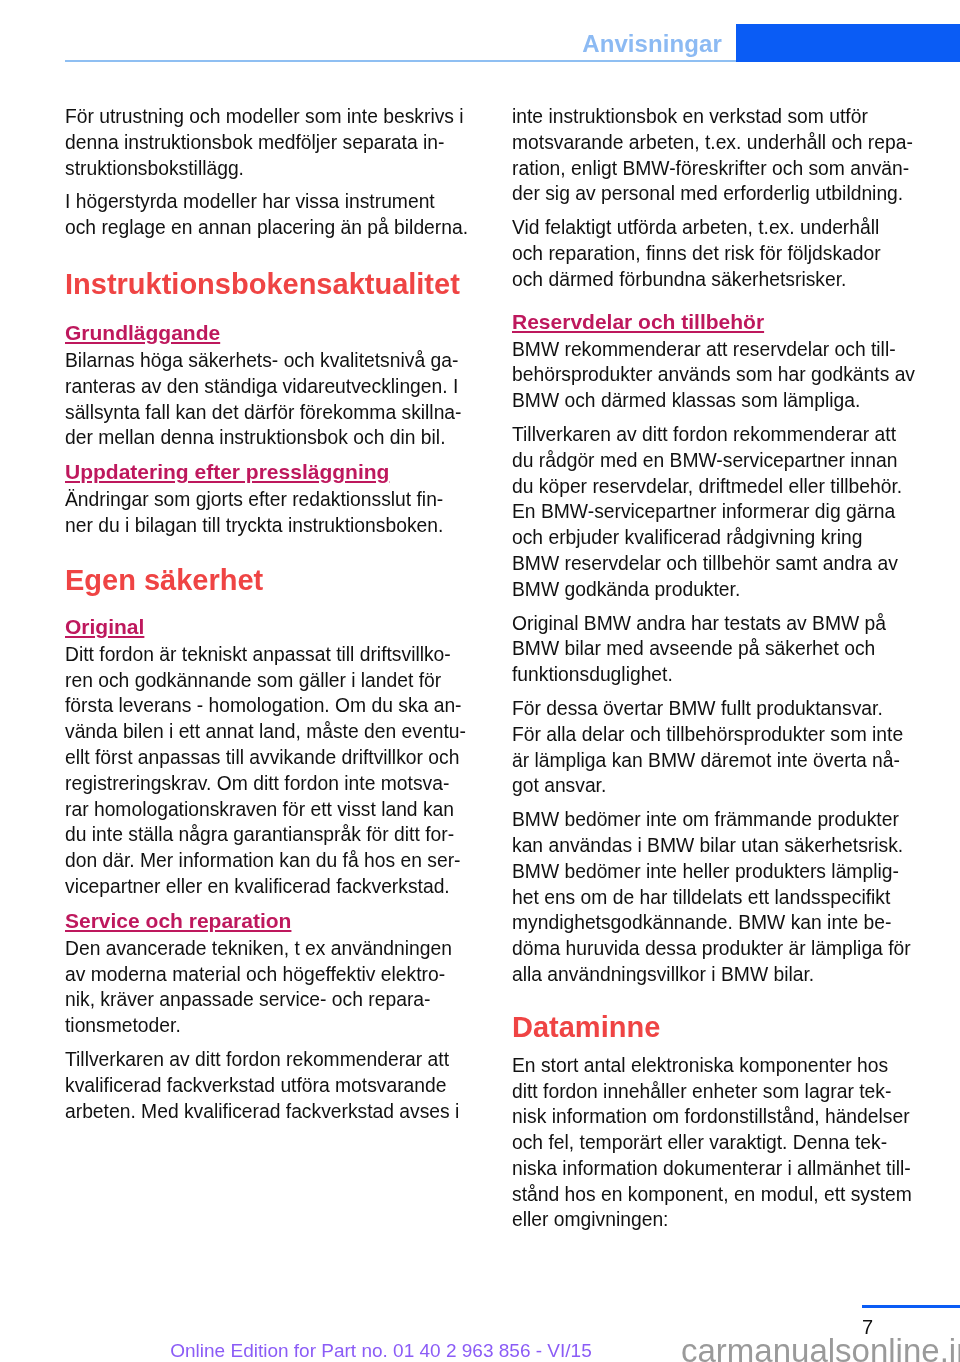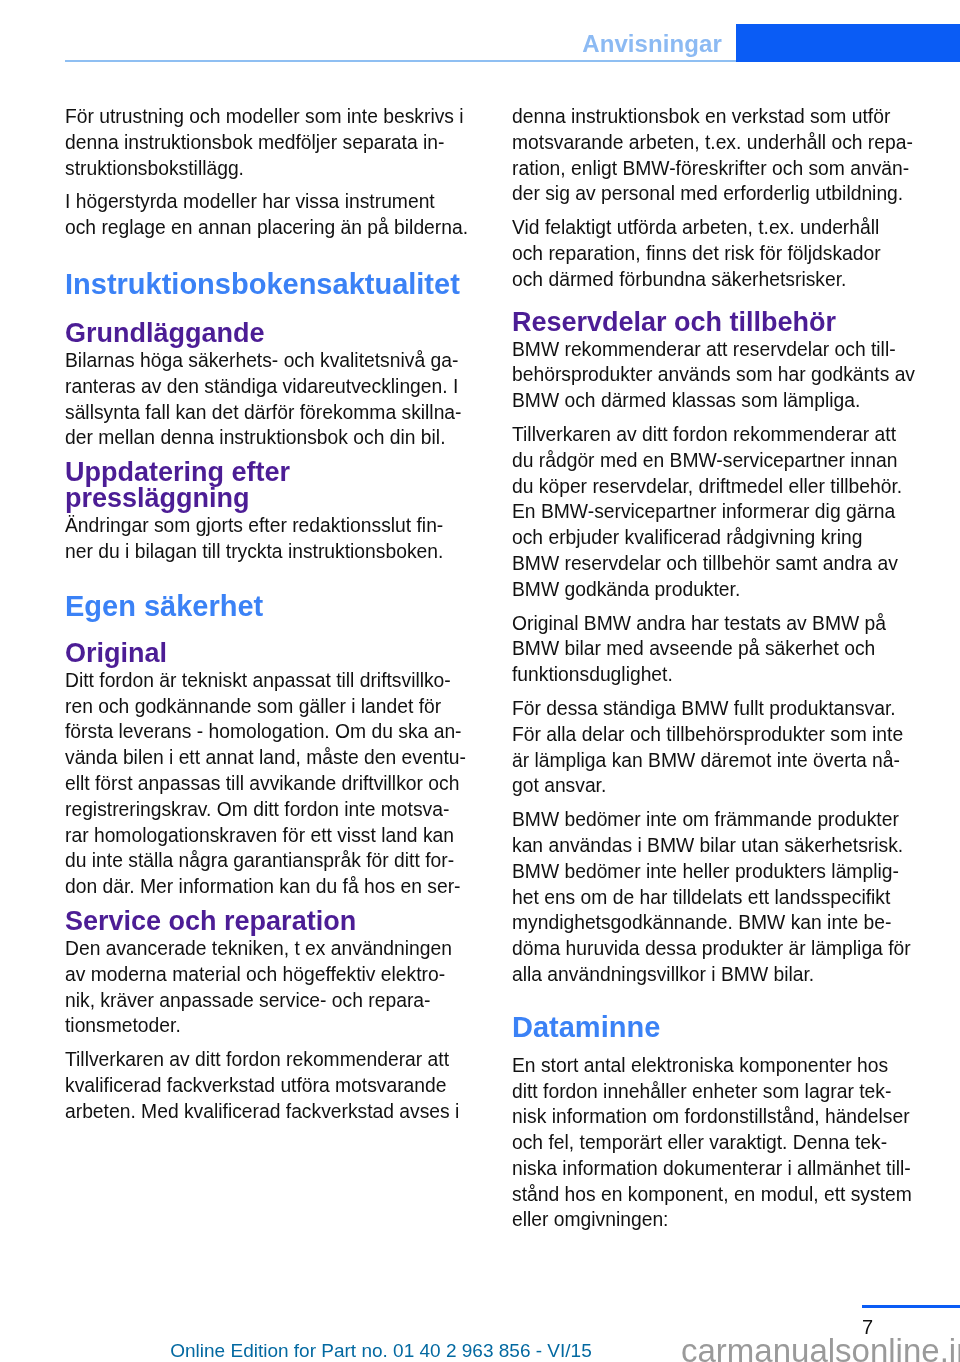--- a/index.html
+++ b/index.html
@@ -11,27 +11,27 @@
   .hdr-label { position: absolute; right: 238px; top: 30px; font-size: 24px; font-weight: bold;
                color: #8cbaf3; letter-spacing: 0.1px; }
 
   .col { position: absolute; top: 104px; }
   .col.left  { left: 65px;  width: 414px; }
   .col.right { left: 512px; width: 418px; }
 
   .p { font-size: 19.3px; line-height: 25.8px; margin: 0 0 8px 0; }
   .p .ln { display: block; white-space: nowrap; }
 
-  .h1 { color: #3b82f6; font-weight: bold; font-size: 29px; line-height: 31px; margin: 0; }
-  .h2 { color: #4c1d95; font-weight: bold; font-size: 27px; line-height: 26px; margin: 0 0 2px 0; }
+  .h1 { color: #ef4444; font-weight: bold; font-size: 29px; line-height: 31px; margin: 0; }
+  .h2 { color: #be185d; font-weight: bold; font-size: 21px; line-height: 26px; margin: 0 0 2px 0; text-decoration: underline; }
 
   .ftr-line { position: absolute; left: 862px; top: 1305px; width: 98px; height: 3px; background: #0a5cf5; }
   .pageno { position: absolute; left: 862px; top: 1316px; font-size: 20px; color: #111; }
   .edition { position: absolute; left: 0; width: 762px; top: 1340px; text-align: center;
-             font-size: 19px; color: #0369a1; }
+             font-size: 19px; color: #8b5cf6; }
   .watermark { position: absolute; left: 681px; top: 1332px; font-size: 33px; color: rgba(120,120,120,0.75); }
 </style>
 </head>
 <body>
 
 <div class="hdr-rule"></div>
 <div class="hdr-block"></div>
 <div class="hdr-label">Anvisningar</div>
 
 <div class="col left">
@@ -67,39 +67,40 @@
   <div class="p">
       <span class="ln">Ditt fordon är tekniskt anpassat till driftsvillko-</span>
       <span class="ln">ren och godkännande som gäller i landet för</span>
       <span class="ln">första leverans - homologation. Om du ska an-</span>
       <span class="ln">vända bilen i ett annat land, måste den eventu-</span>
       <span class="ln">ellt först anpassas till avvikande driftvillkor och</span>
       <span class="ln">registreringskrav. Om ditt fordon inte motsva-</span>
       <span class="ln">rar homologationskraven för ett visst land kan</span>
       <span class="ln">du inte ställa några garantianspråk för ditt for-</span>
       <span class="ln">don där. Mer information kan du få hos en ser-</span>
+      <span class="ln">vicepartner eller en kvalificerad fackverkstad.</span>
     </div>
 
   <div class="h2" style="margin-top:6px;">Service och reparation</div>
   <div class="p">
       <span class="ln">Den avancerade tekniken, t ex användningen</span>
       <span class="ln">av moderna material och högeffektiv elektro-</span>
       <span class="ln">nik, kräver anpassade service- och repara-</span>
       <span class="ln">tionsmetoder.</span>
     </div>
   <div class="p">
       <span class="ln">Tillverkaren av ditt fordon rekommenderar att</span>
       <span class="ln">kvalificerad fackverkstad utföra motsvarande</span>
       <span class="ln">arbeten. Med kvalificerad fackverkstad avses i</span>
     </div>
 </div>
 
 <div class="col right">
   <div class="p">
-      <span class="ln">denna instruktionsbok en verkstad som utför</span>
+      <span class="ln">inte instruktionsbok en verkstad som utför</span>
       <span class="ln">motsvarande arbeten, t.ex. underhåll och repa-</span>
       <span class="ln">ration, enligt BMW-föreskrifter och som använ-</span>
       <span class="ln">der sig av personal med erforderlig utbildning.</span>
     </div>
   <div class="p">
       <span class="ln">Vid felaktigt utförda arbeten, t.ex. underhåll</span>
       <span class="ln">och reparation, finns det risk för följdskador</span>
       <span class="ln">och därmed förbundna säkerhetsrisker.</span>
     </div>
 
@@ -117,21 +118,21 @@
       <span class="ln">och erbjuder kvalificerad rådgivning kring</span>
       <span class="ln">BMW reservdelar och tillbehör samt andra av</span>
       <span class="ln">BMW godkända produkter.</span>
     </div>
   <div class="p">
       <span class="ln">Original BMW andra har testats av BMW på</span>
       <span class="ln">BMW bilar med avseende på säkerhet och</span>
       <span class="ln">funktionsduglighet.</span>
     </div>
   <div class="p">
-      <span class="ln">För dessa ständiga BMW fullt produktansvar.</span>
+      <span class="ln">För dessa övertar BMW fullt produktansvar.</span>
       <span class="ln">För alla delar och tillbehörsprodukter som inte</span>
       <span class="ln">är lämpliga kan BMW däremot inte överta nå-</span>
       <span class="ln">got ansvar.</span>
     </div>
   <div class="p">
       <span class="ln">BMW bedömer inte om främmande produkter</span>
       <span class="ln">kan användas i BMW bilar utan säkerhetsrisk.</span>
       <span class="ln">BMW bedömer inte heller produkters lämplig-</span>
       <span class="ln">het ens om de har tilldelats ett landsspecifikt</span>
       <span class="ln">myndighetsgodkännande. BMW kan inte be-</span>

